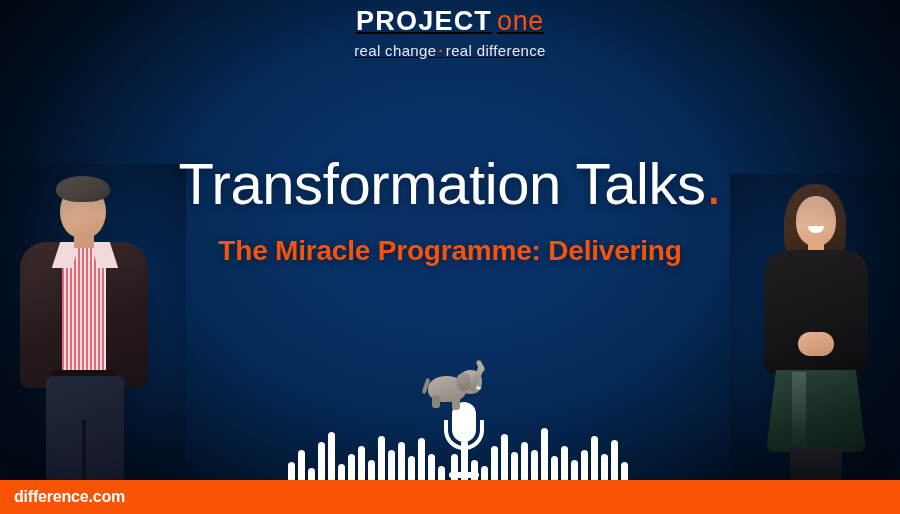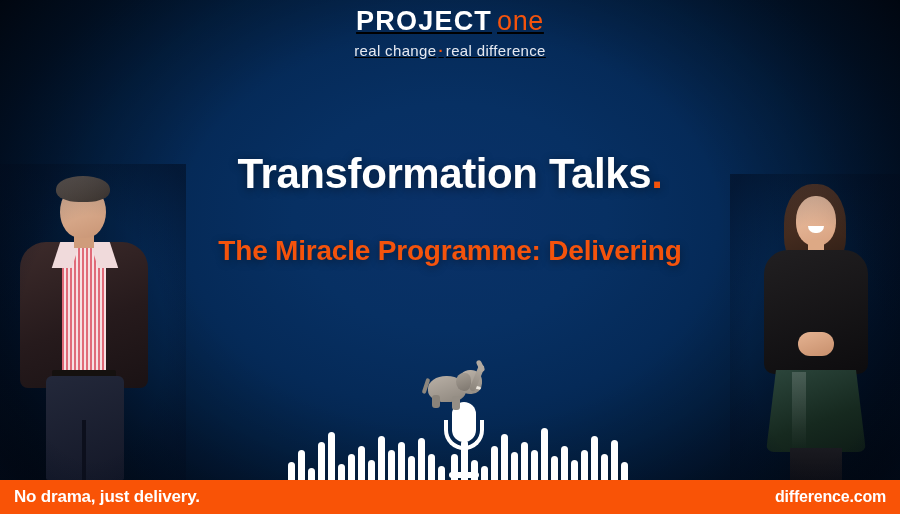--- a/index.html
+++ b/index.html
@@ -29,21 +29,21 @@
   }
   .logo-word .p1{color:#ffffff;font-weight:bold;letter-spacing:1.2px;}
   .logo-word .p2{color:#f4530c;font-weight:400;letter-spacing:.6px;margin-left:5px;}
   .logo-tag{
     margin-top:7px;color:#e7eaf1;font-size:15px;letter-spacing:.35px;white-space:nowrap;
   }
   .logo-tag .sep{color:#f4530c;font-weight:bold;padding:0 2px;}
   
   .headline{
     position:absolute;left:0;right:0;top:150px;text-align:center;z-index:6;
-    color:#ffffff;font-size:42px;font-weight:bold;letter-spacing:-.4px;
+    color:#ffffff;font-size:58px;font-weight:normal;letter-spacing:-.4px;
     text-shadow:0 2px 10px rgba(0,0,0,.45);
   }
   .headline .dot{color:#f4530c;}
   .subhead{
     position:absolute;left:0;right:0;top:232px;text-align:center;z-index:6;
     color:#f4530c;font-size:28px;font-weight:bold;line-height:1.38;letter-spacing:-.2px;
     text-shadow:0 2px 8px rgba(0,0,0,.4);
   }
   
   .person{position:absolute;bottom:34px;z-index:4;}
@@ -210,17 +210,16 @@
     <div class="e-legb"></div>
     <div class="e-legf"></div>
     <div class="e-head"></div>
     <div class="e-ear"></div>
     <div class="e-tusk"></div>
     <div class="e-trunk"></div>
     <div class="e-trunk2"></div>
   </div>
 
   <div class="footer">
-    <div class="footer-left">No drama, just delivery.</div>
     <div class="footer-right">difference.com</div>
   </div>
 
 </div>
 
 </body></html>

